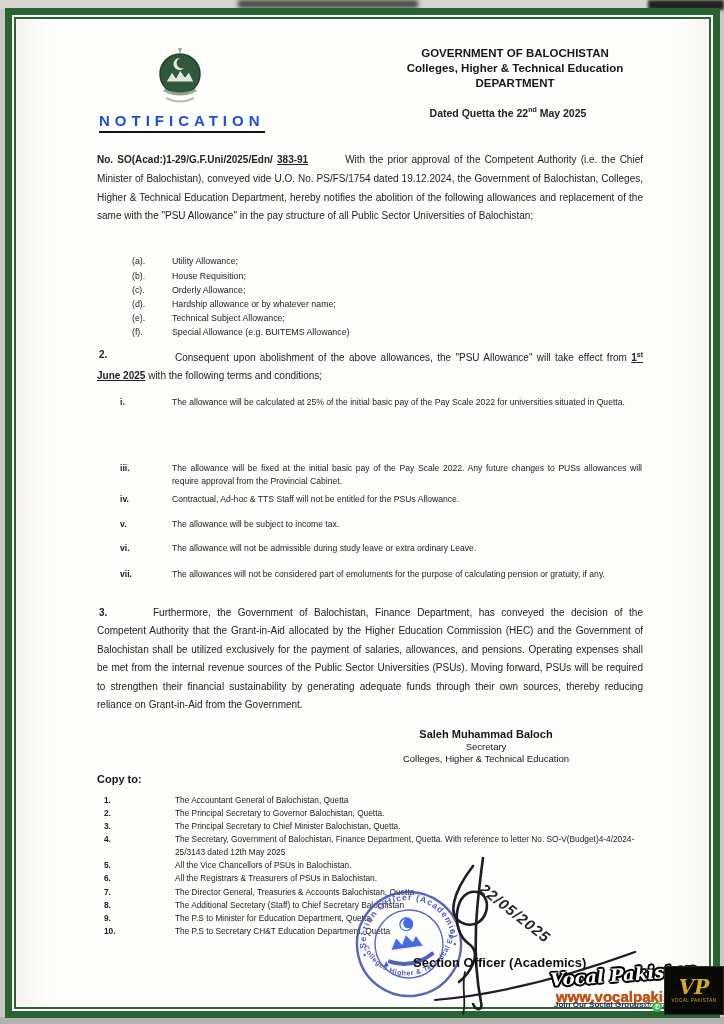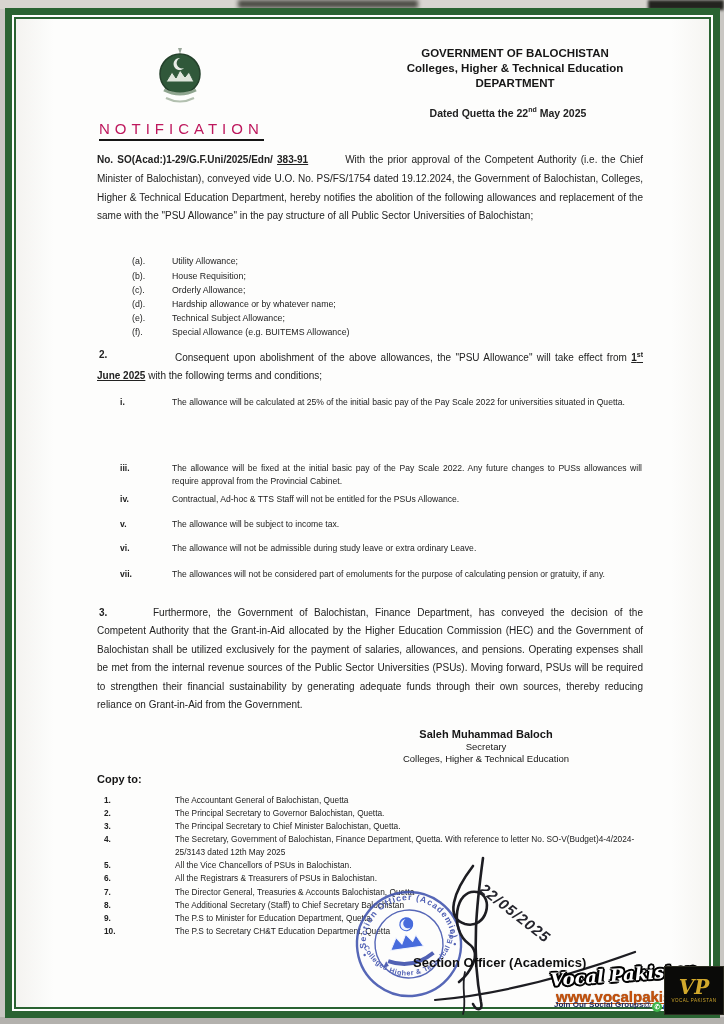--- a/index.html
+++ b/index.html
@@ -14,22 +14,22 @@
   
   .paper{position:absolute;left:5px;top:8px;right:4px;bottom:6px;
          background:linear-gradient(90deg,#f3f2ef 0%,#fdfdfc 6%,#fdfdfc 94%,#f5f4f1 100%);
          border:7px solid #2a6332;
          box-shadow:inset 0 0 0 2px #ffffff, inset 0 0 0 4px #2a6332;}
   
   .abs{position:absolute;}
   .hdr{width:260px;left:385px;top:46px;text-align:center;font-weight:bold;font-size:11.5px;line-height:15px;color:#161616;}
   .dateline{width:260px;left:378px;top:106px;text-align:center;font-weight:600;font-size:10.5px;color:#222;}
   sup{font-size:7px;}
-  .notif{left:99px;top:120px;font-size:15px;font-weight:normal;letter-spacing:5px;
-         border-bottom:2px solid #151515;padding-bottom:2px;color:#be185d;}
+  .notif{left:99px;top:112px;font-size:15px;font-weight:bold;letter-spacing:5px;
+         border-bottom:2px solid #151515;padding-bottom:2px;color:#1d4ed8;}
   .para{left:97px;width:546px;font-size:10px;line-height:18.8px;text-align:justify;color:#222;}
   .b{font-weight:bold;}
   .u{text-decoration:underline;}
   .gap{display:inline-block;width:37px;}
   .numpara{position:absolute;left:97px;width:546px;font-size:10px;line-height:18px;text-align:justify;color:#222;}
   .pnum{position:absolute;left:2px;top:0;font-weight:bold;}
   .listrow{position:absolute;left:97px;width:546px;font-size:8.8px;line-height:11px;color:#222;}
   .listrow .lab{position:absolute;left:35px;}
   .listrow .txt{display:block;padding-left:75px;}
   .term{position:absolute;left:97px;width:545px;font-size:8.6px;line-height:13.2px;text-align:justify;color:#222;}

